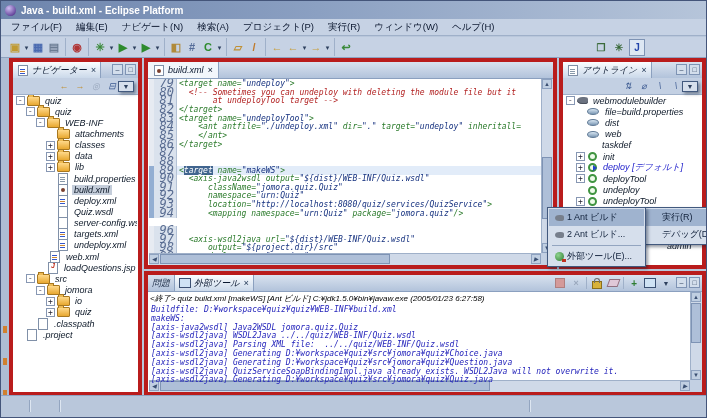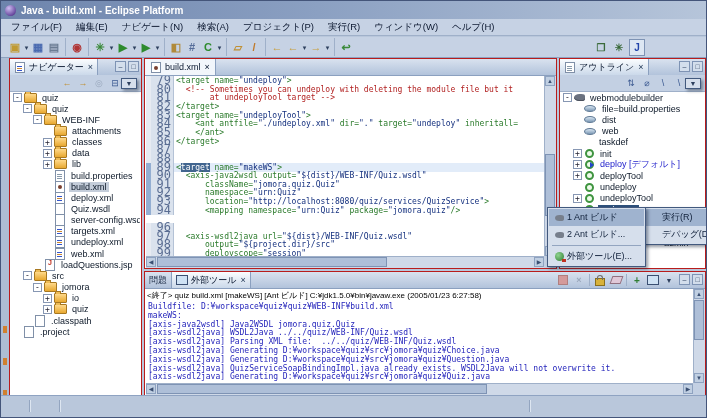--- a/index.html
+++ b/index.html
@@ -13,21 +13,21 @@
   .mi{padding:2px 7px;white-space:nowrap;}
   .toolbar{position:absolute;left:0;top:36px;width:100%;height:21px;background:#c6d2e4;border-bottom:1px solid #8ea2c0;display:flex;align-items:center;padding-left:3px;box-sizing:border-box;}
   .tb-group{display:flex;align-items:center;padding:0 3px;height:18px;}
   .tb-group + .tb-group{border-left:1px solid #9fb0c9;}
   .tbi{min-width:16px;height:17px;display:flex;align-items:center;justify-content:center;font-size:11px;line-height:17px;}
   .tbi.dd{min-width:7px;font-size:7px;color:#2e405e;}
   .persp{position:absolute;left:592px;top:1px;height:19px;display:flex;align-items:center;gap:2px;}
   .persp .tbi.pressed{border:1px solid #7e93b4;background:#dde7f3;box-sizing:border-box;}
 
   
-  .panel{position:absolute;background:#fff;border:1px solid #b91c1c;box-sizing:border-box;}
+  .panel{position:absolute;background:#fff;border:4px solid #b91c1c;box-sizing:border-box;font-style:italic;}
   .tabrow{position:absolute;left:0;top:0;right:0;height:16px;background:linear-gradient(#d9e2ef,#b2c3db);border-bottom:1px solid #8ba0bf;display:flex;align-items:stretch;}
   .vtab{display:flex;align-items:center;padding:0 4px;font-size:9px;color:#0a1830;border-right:1px solid #8ba0bf;background:linear-gradient(#fbfdff,#cbd9ea);white-space:nowrap;}
   .vtab.inactive{background:transparent;color:#1a2a44;}
   .vtab .x{margin-left:4px;font-size:9px;color:#243a58;}
   .winbtns{position:absolute;right:2px;top:2px;display:flex;gap:2px;}
   .wb{width:11px;height:11px;border:1px solid #7e93b4;background:#d3deec;font-size:7px;line-height:9px;text-align:center;color:#2e405e;box-sizing:border-box;}
   .viewbar{position:absolute;left:0;top:16px;right:0;height:16px;background:#c3d0e3;border-bottom:1px solid #9fb0c9;display:flex;align-items:center;justify-content:flex-end;gap:4px;padding-right:4px;font-size:9px;color:#86591e;}
   .vbi{min-width:12px;text-align:center;}
   .vbi.gold{color:#c09136;font-weight:bold;}
   .vbi.gray{color:#9aa8bd;}
@@ -265,21 +265,21 @@
         <div class="trow" style="top: 133.8px; padding-left: 32px;">
           <span class="twisty none"></span>
           <span class="ic ic-xml-file"></span>
           <span class="lbl">targets.xml</span>
         </div>
         <div class="trow" style="top: 144.95px; padding-left: 32px;">
           <span class="twisty none"></span>
           <span class="ic ic-xml-file"></span>
           <span class="lbl">undeploy.xml</span>
         </div>
-        <div class="trow" style="top: 156.1px; padding-left: 32px;">
+        <div class="trow" style="top: 156.1px; padding-left: 24px;">
           <span class="twisty none"></span>
           <span class="ic ic-xml-file"></span>
           <span class="lbl">web.xml</span>
         </div>
         <div class="trow" style="top: 167.25px; padding-left: 22px;">
           <span class="twisty none"></span>
           <span class="ic ic-jsp-file"></span>
           <span class="lbl">loadQuestions.jsp</span>
         </div>
         <div class="trow" style="top: 178.4px; padding-left: 12px;">

